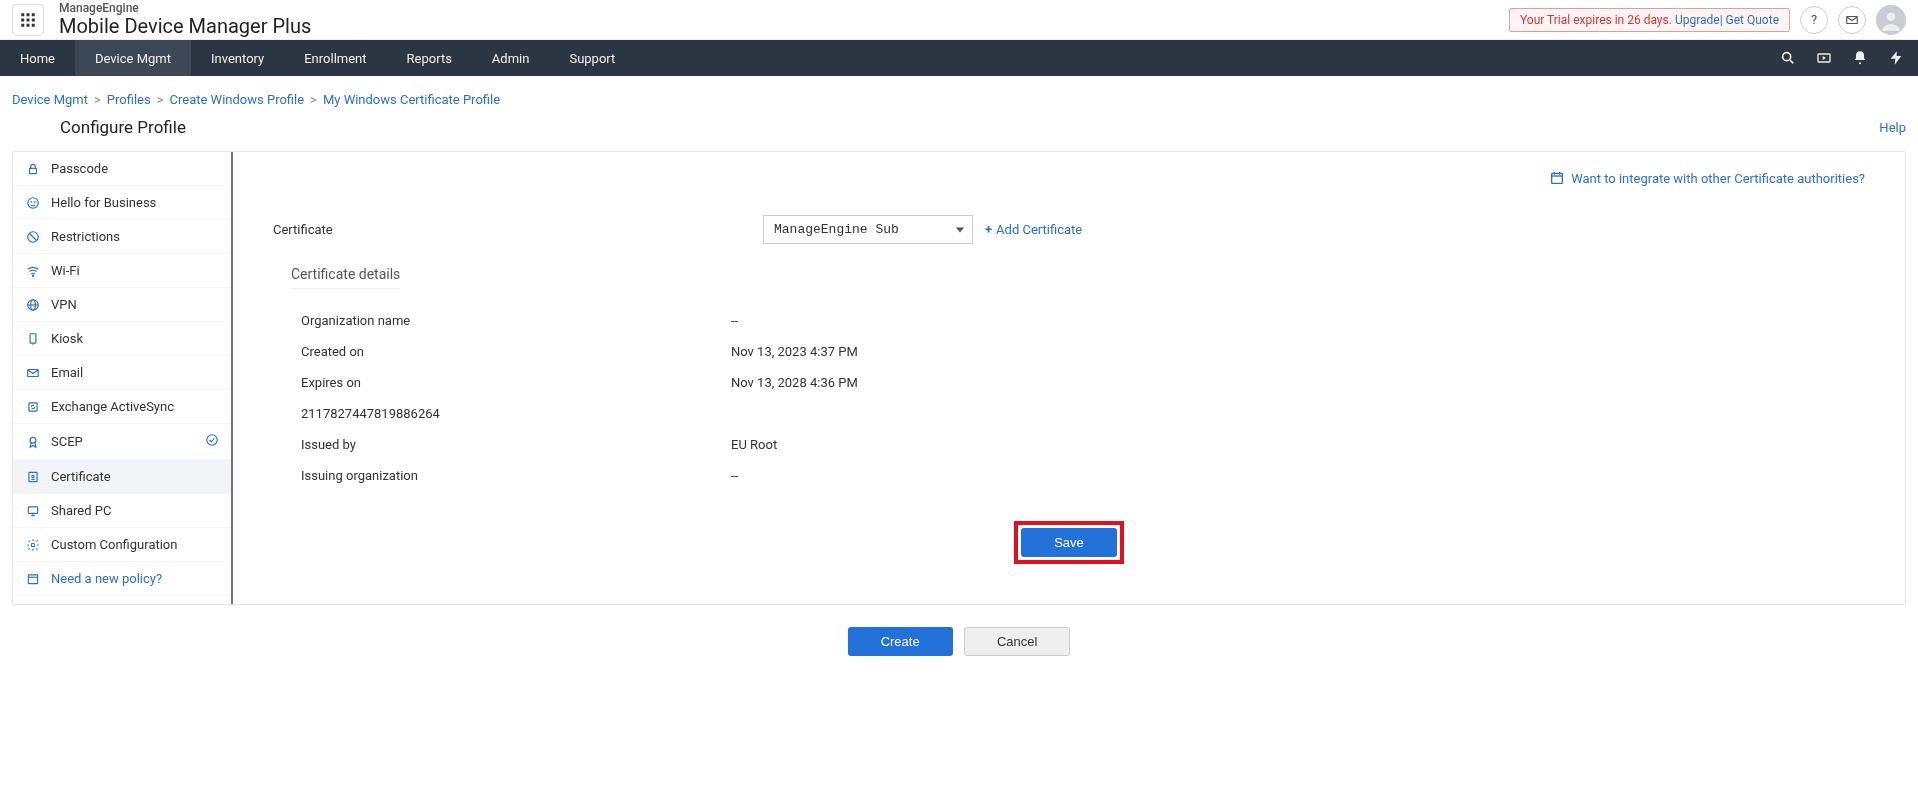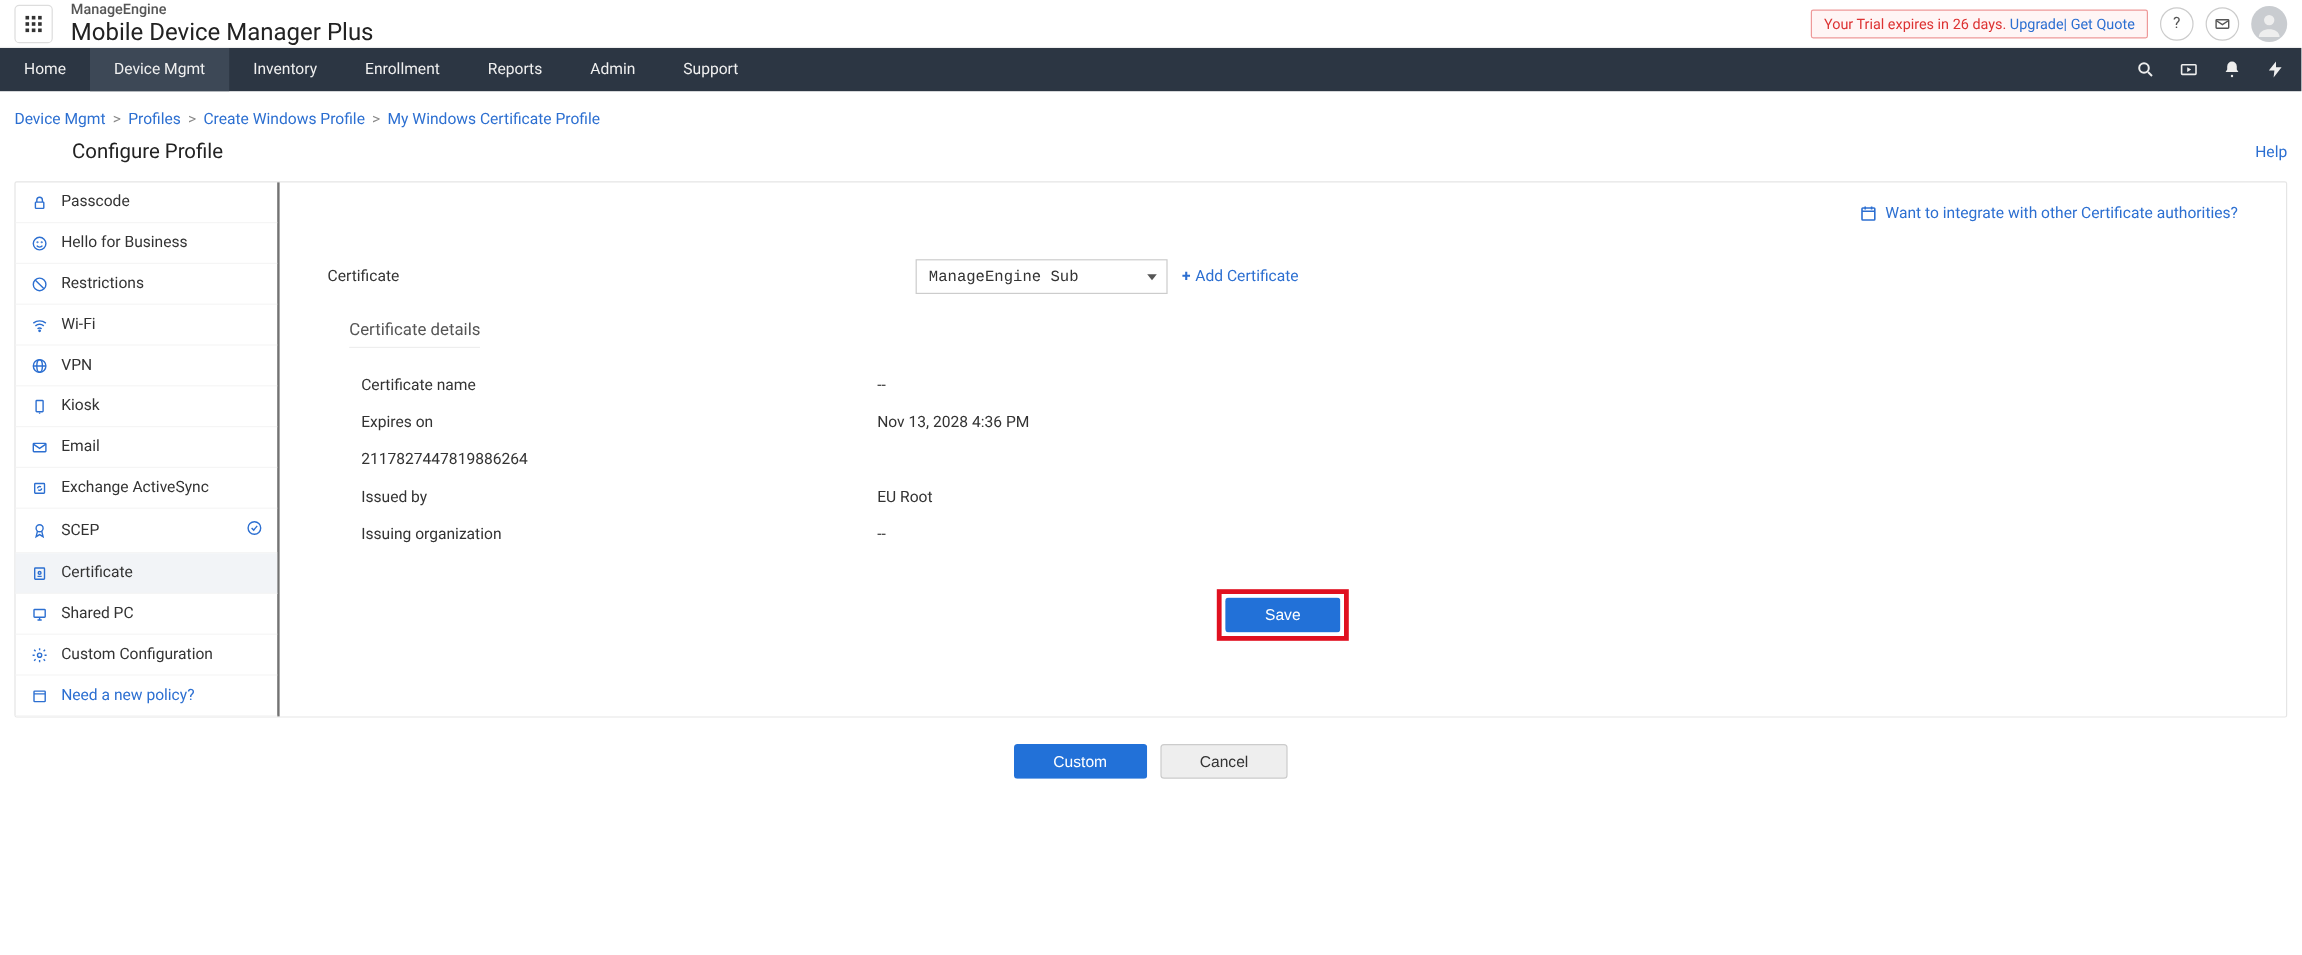--- a/index.html
+++ b/index.html
@@ -313,22 +313,26 @@
         <span class="add-link">
           <span style="color:#2c6fd1;font-weight:bold;">+</span>
           <span>Add Certificate</span>
         </span>
       </div>
     </div>
     
     <div class="details-title">Certificate details</div>
     <div id="details">
         <div class="detail-row">
-          <div class="detail-label">Certificate name</div>
+          <div class="detail-label">Organization name</div>
           <div class="detail-value">--</div>
+        </div>
+        <div class="detail-row">
+          <div class="detail-label">Created on</div>
+          <div class="detail-value">Nov 13, 2023 4:37 PM</div>
         </div>
         <div class="detail-row">
           <div class="detail-label">Expires on</div>
           <div class="detail-value">Nov 13, 2028 4:36 PM</div>
         </div>
         <div class="detail-row">
           <div class="detail-value">2117827447819886264</div>
         </div>
         <div class="detail-row">
           <div class="detail-label">Issued by</div>
@@ -342,15 +346,15 @@
     
     <div class="save-area">
       <span class="save-highlight">
         <button class="btn btn-primary">Save</button>
       </span>
     </div>
   </div>
 </div>
 
 <div class="footer-actions">
-  <button class="btn btn-primary">Custom</button>
+  <button class="btn btn-primary">Create</button>
   <button class="btn btn-secondary">Cancel</button>
 </div>
 
 </body></html>

